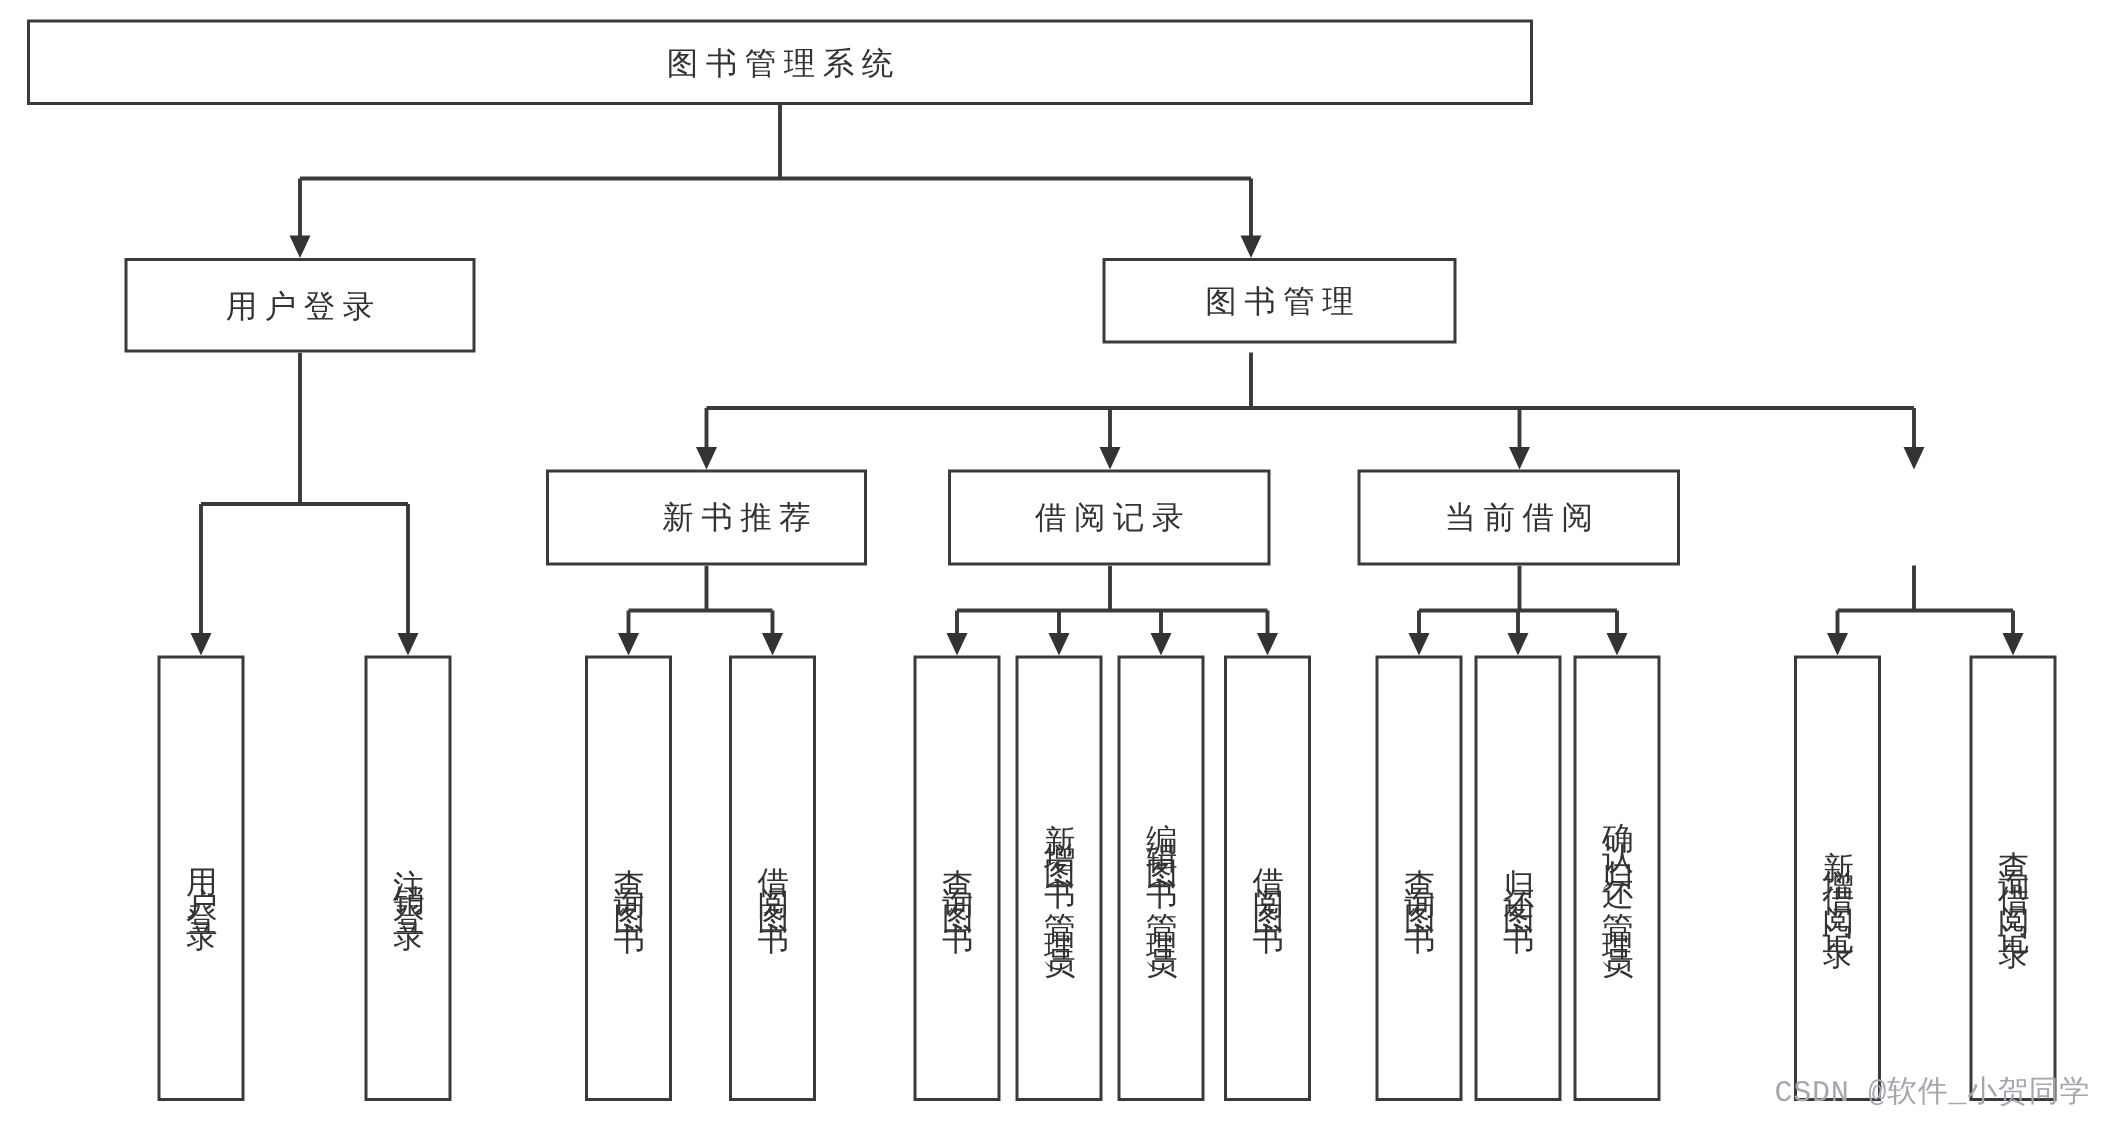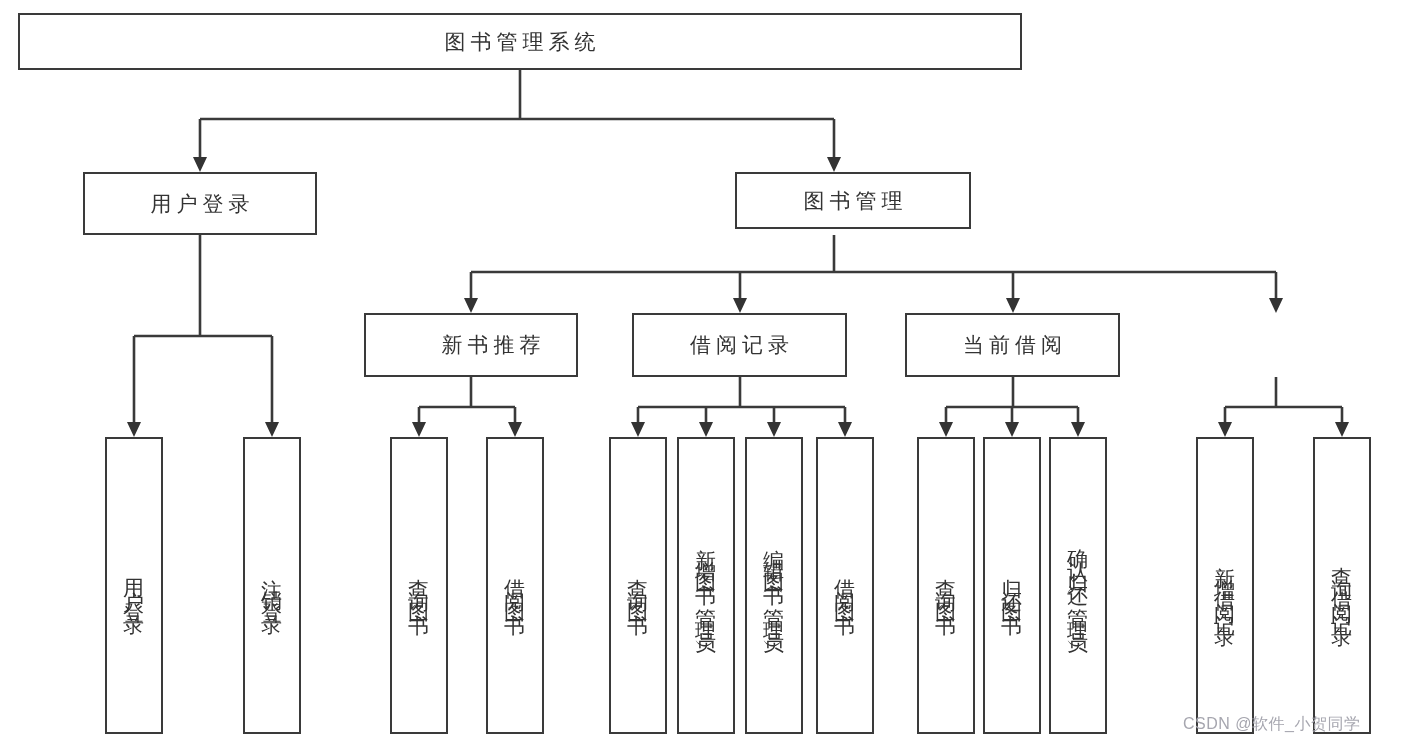--- a/index.html
+++ b/index.html
@@ -52,25 +52,26 @@
     writing-mode: vertical-rl;
     text-orientation: mixed;
     font-size: 21px;
     letter-spacing: 12px;
     line-height: 1;
   }
   .watermark {
     position: absolute;
     left: 1183px;
     top: 714px;
-    font-size: 16px;
+    font-size: 20px;
     letter-spacing: 0.5px;
     color: #a6a6af;
     z-index: 5;
     white-space: nowrap;
+    font-family: Liberation Mono, monospace;
   }
 </style>
 </head>
 <body>
 
 <div class="stage">
 
   <svg class="wires" viewBox="0 0 1405 747" xmlns="http://www.w3.org/2000/svg">
 
     <path d="M520,70 V119 M200,119 H834 M200,119 V158 M834,119 V158"></path>

